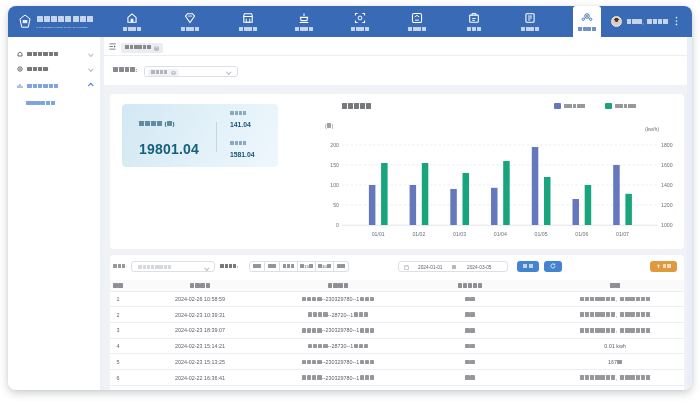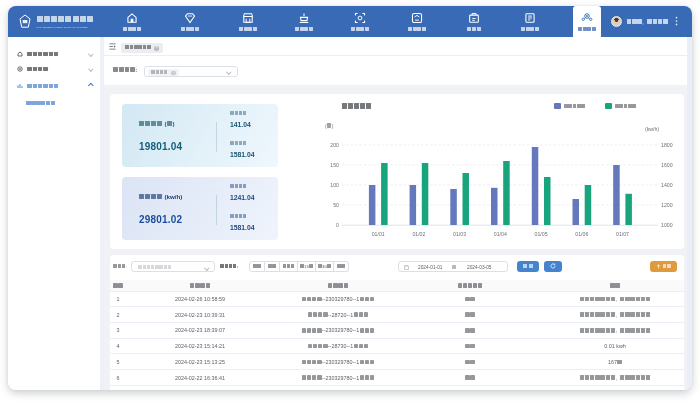--- a/index.html
+++ b/index.html
@@ -52,21 +52,21 @@
 .chev.up{transform:rotate(-135deg)}
 
 .panel{margin:0 8px 0 6px;background:#fff;border-radius:4px;position:relative}
 .p1{margin-top:9px;height:155px}
 .p2{margin-top:6px;height:200px}
 
 .card{position:absolute;left:12px;width:156px;height:63px;border-radius:4px}
 .c1{top:10px;background:linear-gradient(118deg,#d2e8f3,#e3f1f9 55%,#eef7fc)}
 .c2{top:83px;background:linear-gradient(118deg,#dbe4f5,#e6edf9 55%,#eff4fc)}
 .ct{position:absolute;left:17px;top:16px;font-size:6.2px;font-weight:bold;white-space:nowrap}
-.cv{position:absolute;left:17px;top:36.7px;font-size:10px;font-weight:bold;letter-spacing:.2px}
+.cv{position:absolute;left:17px;top:36.7px;font-size:14px;font-weight:bold;letter-spacing:.2px}
 .cdiv{position:absolute;left:94px;top:18px;width:1px;height:30px;background:rgba(90,130,160,.25)}
 .cl1{position:absolute;left:108px;top:7px;font-size:4.4px;opacity:.85}
 .cv1{position:absolute;left:108px;top:17px;font-size:6.8px;font-weight:bold}
 .cl2{position:absolute;left:108px;top:36.5px;font-size:4.4px;opacity:.85}
 .cv2{position:absolute;left:108px;top:46.5px;font-size:6.8px;font-weight:bold}
 .c1 .ct{color:#235a70}.c1 .cv{color:#14607e}.c1 .cl1,.c1 .cl2{color:#44718a}.c1 .cv1,.c1 .cv2{color:#1b5272}
 .c2 .ct{color:#1e3d74}.c2 .cv{color:#1c4d9e}.c2 .cl1,.c2 .cl2{color:#3c5c8d}.c2 .cv1,.c2 .cv2{color:#1f4680}
 
 .f{position:absolute;font-size:4.4px;color:#606266;white-space:nowrap}
 .fbox{position:absolute;border:1px solid #dcdfe6;border-radius:3px;background:#fff;height:11px}
@@ -227,29 +227,20 @@
    <div class="panel p1">
     <div class="card c1">
      <div class="ct"><i class="g"></i><i class="g"></i><i class="g"></i><i class="g"></i> (<i class="g"></i>) </div>
      <div class="cv">19801.04</div>
      <div class="cdiv"></div>
      <div class="cl1"><i class="g"></i><i class="g"></i><i class="g"></i><i class="g"></i></div>
             <div class="cv1">141.04</div>
      <div class="cl2"><i class="g"></i><i class="g"></i><i class="g"></i><i class="g"></i></div>
             <div class="cv2">1581.04</div>
     </div>
-    <div class="card c2">
-     <div class="ct"><i class="g"></i><i class="g"></i><i class="g"></i><i class="g"></i> (kw/h)</div>
-     <div class="cv">29801.02</div>
-     <div class="cdiv"></div>
-     <div class="cl1"><i class="g"></i><i class="g"></i><i class="g"></i><i class="g"></i></div>
-            <div class="cv1">1241.04</div>
-     <div class="cl2"><i class="g"></i><i class="g"></i><i class="g"></i><i class="g"></i></div>
-            <div class="cv2">1581.04</div>
-    </div>
     <div style="position:absolute;left:232px;top:8.5px;font-size:6.2px;font-weight:bold;color:#2f3338;white-space:nowrap"><i class="g"></i><i class="g"></i><i class="g"></i><i class="g"></i><i class="g"></i></div>
     <div style="position:absolute;left:444px;top:9px;width:7px;height:6px;border-radius:1px;background:#6577bd"></div>
     <div style="position:absolute;left:453.5px;top:9.5px;font-size:4.6px;color:#606266;white-space:nowrap"><i class="g"></i><i class="g"></i><i class="g"></i><i class="g"></i><i class="g"></i></div>
     <div style="position:absolute;left:495px;top:9px;width:7px;height:6px;border-radius:1px;background:#18a47c"></div>
     <div style="position:absolute;left:504.5px;top:9.5px;font-size:4.6px;color:#606266;white-space:nowrap"><i class="g"></i><i class="g"></i><i class="g"></i><i class="g"></i><i class="g"></i></div>
     <div style="position:absolute;left:215px;top:28.5px;font-size:5.2px;color:#6d7178">(<i class="g"></i>)</div>
     <svg width="364" height="155" viewBox="0 0 364 155" style="position:absolute;left:210px;top:1.5px">
      <text x="325" y="34.5" font-size="5.2" fill="#6d7178">(kw/h)</text>
      <g font-size="5.2" fill="#6d7178" text-anchor="end">
       <text x="19" y="50.8">200</text>

